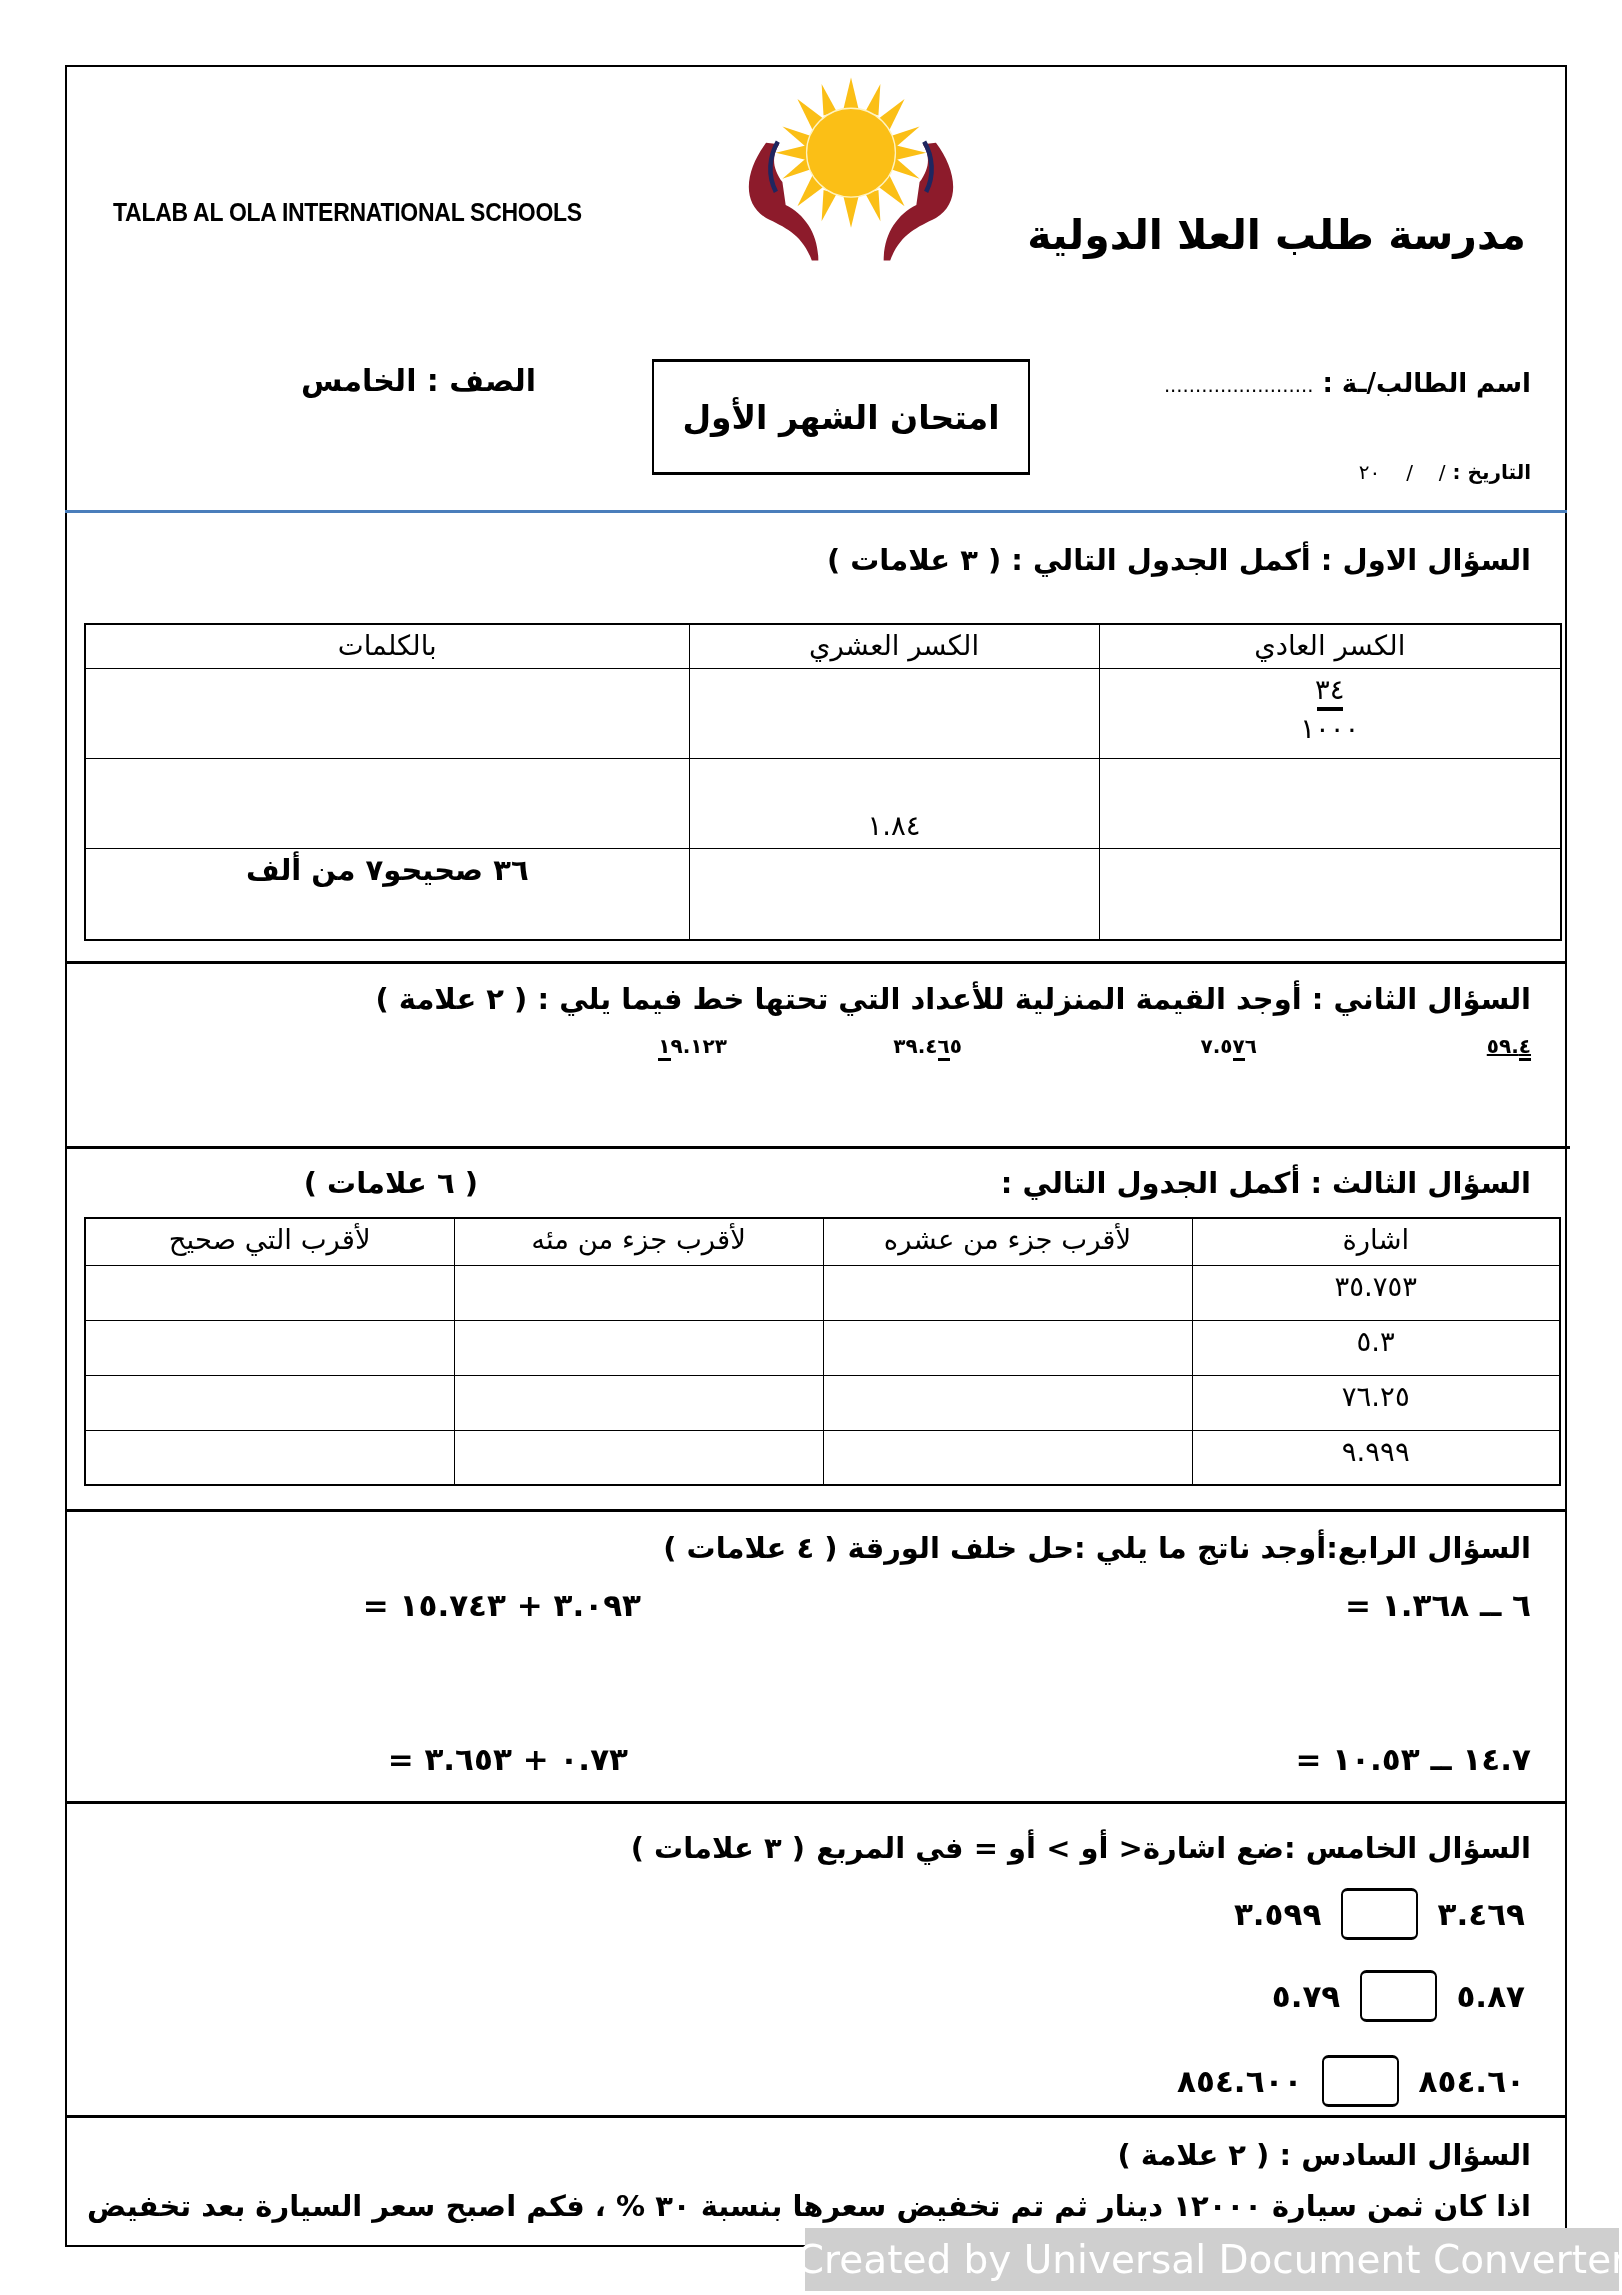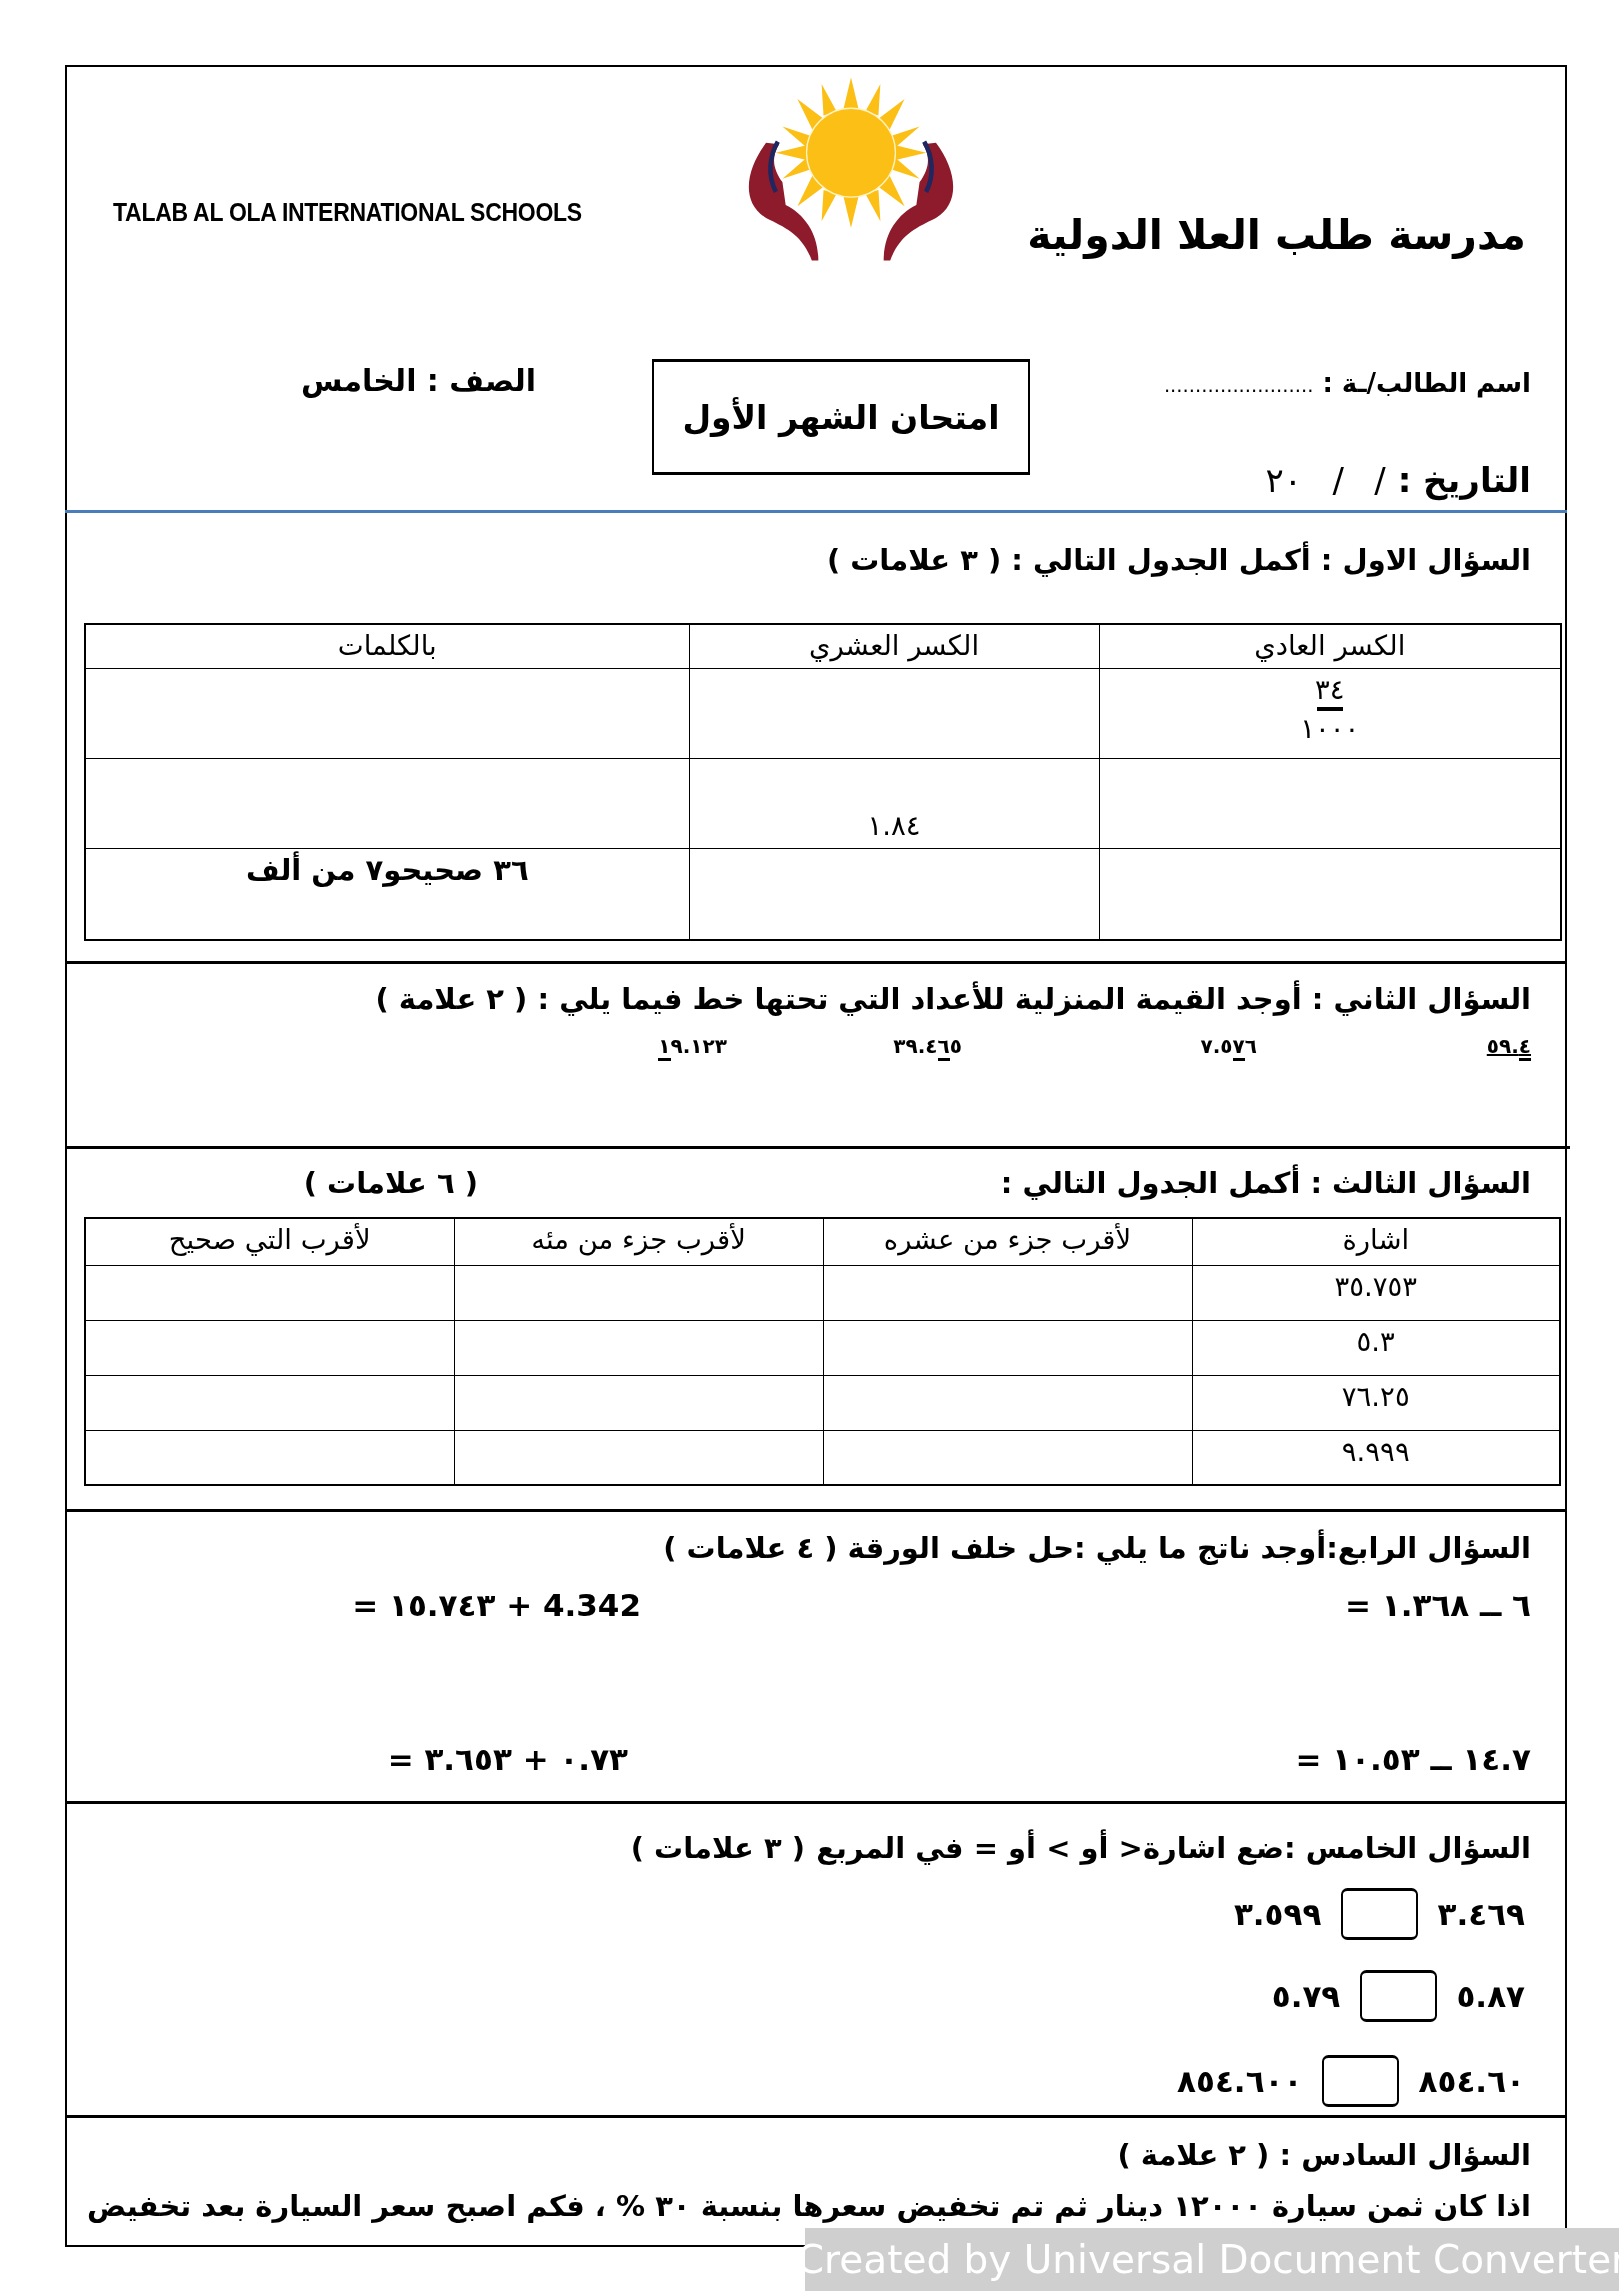--- a/index.html
+++ b/index.html
@@ -15,21 +15,21 @@
   
   .school-en { left: 113px; top: 198px; font-family: "Liberation Sans", sans-serif; font-size: 25px; font-weight: bold; letter-spacing: -0.3px; transform: scaleX(0.92); transform-origin: left; }
   .school-ar { right: 97px; top: 183px; font-family: "DejaVu Sans", sans-serif; font-size: 41px; font-weight: bold; direction: rtl; margin-top: 28px; }
   .logo { left: 720px; top: 71px; width: 262px; height: 196px; }
 
   .grade-line { left: 301px; top: 363px; font-size: 30px; font-weight: bold; direction: rtl; }
   .exam-box { left: 652px; top: 359px; width: 378px; height: 116px; border: 2px solid #000; border-top-width: 3.3px; border-bottom-width: 3.3px; display: flex; align-items: center; justify-content: center; }
   .exam-title { font-size: 33px; font-weight: bold; direction: rtl; }
   .name-line { right: 92px; top: 368px; font-size: 26px; font-weight: bold; direction: rtl; white-space: nowrap; }
   .name-dots { font-weight: normal; font-size: 19.6px; letter-spacing: 1.3px; }
-  .date-line { right: 92px; top: 460px; font-size: 34px; font-weight: bold; direction: rtl; white-space: nowrap; }
+  .date-line { right: 92px; top: 460px; font-size: 20px; font-weight: bold; direction: rtl; white-space: nowrap; }
   .date-slashes { font-weight: normal; word-spacing: 19.6px; }
 
   .blue-rule { left: 65px; top: 510px; width: 1502px; height: 2.6px; background: #4a7ebb; }
   .hrule { left: 65px; height: 3.3px; background: #000; }
 
   .q-title { right: 92px; font-size: 29px; font-weight: bold; direction: rtl; white-space: nowrap; }
 
   table.grid { position: absolute; border-collapse: collapse; direction: rtl; table-layout: fixed; }
   table.grid td, table.grid th { border: 1.3px solid #000; text-align: center; font-weight: normal; font-size: 27.5px; vertical-align: top; padding-top: 4px; }
   table.grid { border: 2.6px solid #000; }
@@ -198,21 +198,21 @@
         <td></td>
         <td></td>
   </tr>
 </tbody>
   </table>
 
 <div class="abs hrule" style="top:1509px; width:1502px;"></div>
 
 <div class="abs q-title" style="top:1531px;">السؤال الرابع:أوجد ناتج ما يلي :حل خلف الورقة ( ٤ علامات )</div>
 <div class="abs expr" style="right:92px; top:1587px;">٦ ــ  ١.٣٦٨ =</div>
-<div class="abs expr" style="right:982px; top:1587px;">4.342 + ١٥.٧٤٣ =</div>
+<div class="abs expr" style="right:982px; top:1587px;">٣.٠٩٣ + ١٥.٧٤٣ =</div>
 <div class="abs expr" style="right:92px; top:1741px;">١٤.٧ ــ ١٠.٥٣ =</div>
 <div class="abs expr" style="right:995px; top:1741px;">٠.٧٣ + ٣.٦٥٣ =</div>
 
 <div class="abs hrule" style="top:1801px; width:1502px; height:2.6px;"></div>
 
 <div class="abs q-title" style="top:1831px;">السؤال الخامس :ضع اشارة&lt; أو &gt; أو =  في المربع</div>
 <div class="abs q-title" style="right:818px; top:1831px;margin-left:8px;">( ٣ علامات )</div>
 
 <div class="abs cmp-row" style="right:98px; top:1888px;">
   <span>٣.٤٦٩</span>

